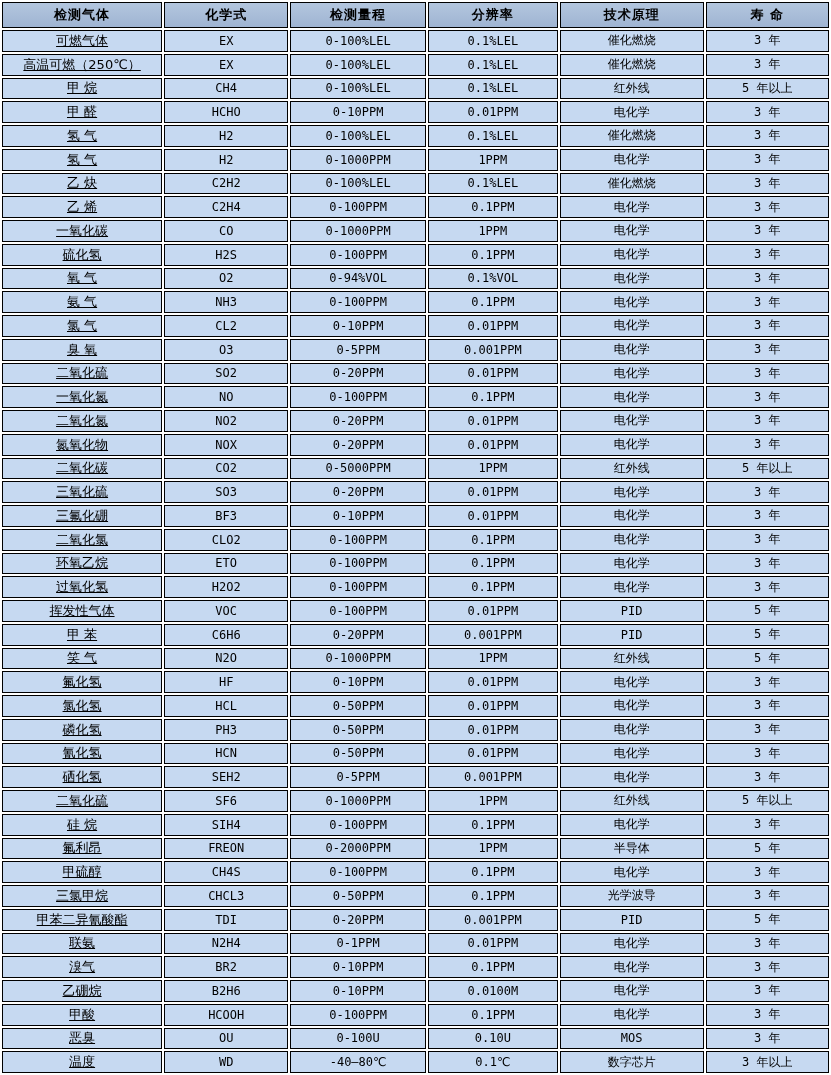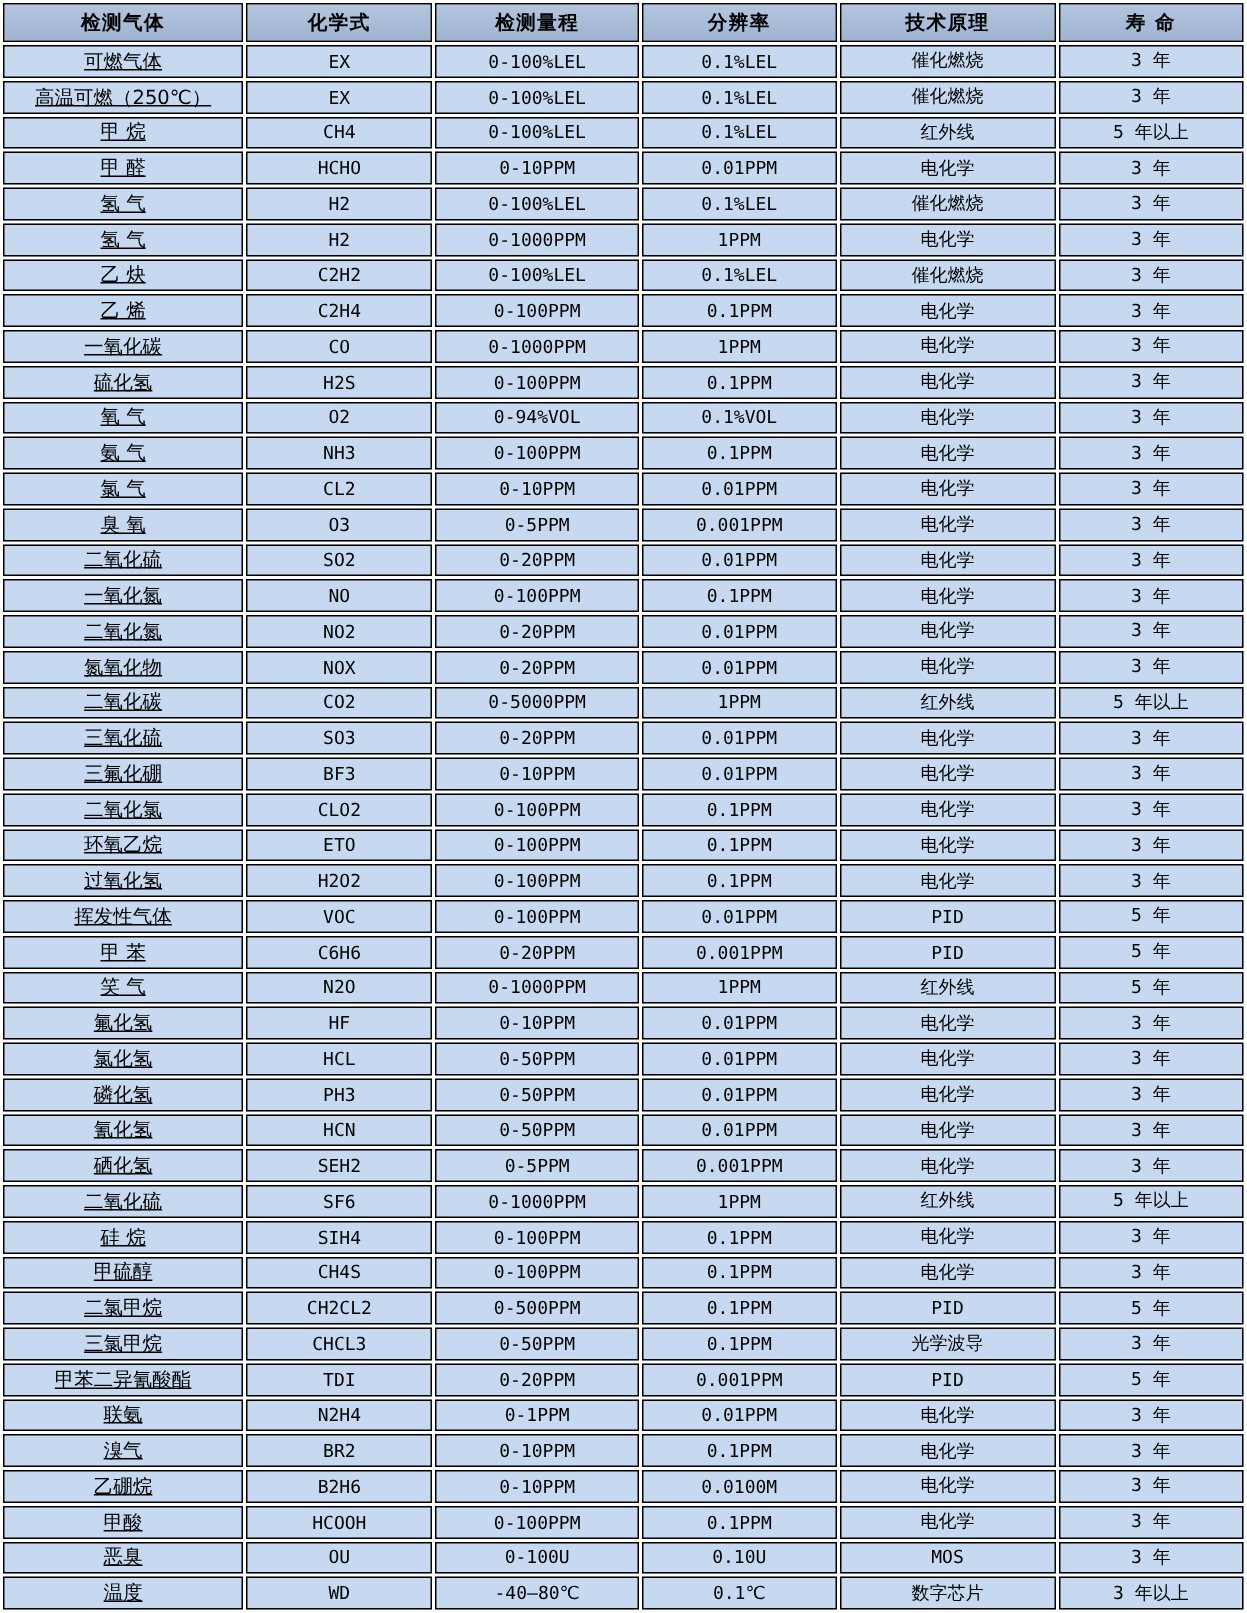--- a/index.html
+++ b/index.html
@@ -347,34 +347,34 @@
         </tr>
         <tr>
           <td class="cell cell-gas">硅 烷</td>
           <td class="cell">SIH4</td>
           <td class="cell">0-100PPM</td>
           <td class="cell">0.1PPM</td>
           <td class="cell">电化学</td>
           <td class="cell">3 年</td>
         </tr>
         <tr>
+          <td class="cell cell-gas">氟利昂</td>
+          <td class="cell">FREON</td>
+          <td class="cell">0-2000PPM</td>
+          <td class="cell">1PPM</td>
+          <td class="cell">半导体</td>
+          <td class="cell">5 年</td>
+        </tr>
+        <tr>
           <td class="cell cell-gas">甲硫醇</td>
           <td class="cell">CH4S</td>
           <td class="cell">0-100PPM</td>
           <td class="cell">0.1PPM</td>
           <td class="cell">电化学</td>
           <td class="cell">3 年</td>
-        </tr>
-        <tr>
-          <td class="cell cell-gas">二氯甲烷</td>
-          <td class="cell">CH2CL2</td>
-          <td class="cell">0-500PPM</td>
-          <td class="cell">0.1PPM</td>
-          <td class="cell">PID</td>
-          <td class="cell">5 年</td>
         </tr>
         <tr>
           <td class="cell cell-gas">三氯甲烷</td>
           <td class="cell">CHCL3</td>
           <td class="cell">0-50PPM</td>
           <td class="cell">0.1PPM</td>
           <td class="cell">光学波导</td>
           <td class="cell">3 年</td>
         </tr>
         <tr>

